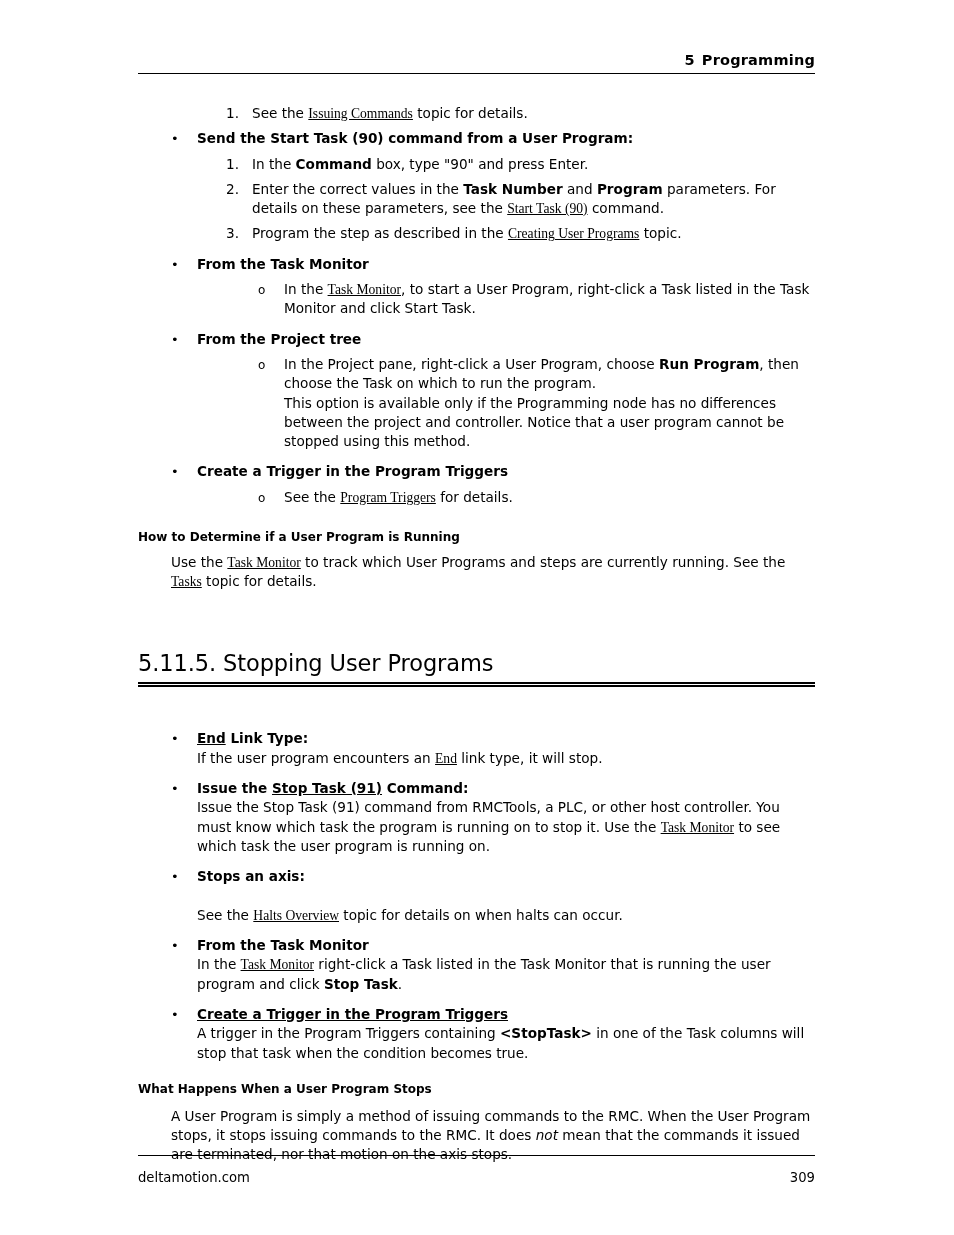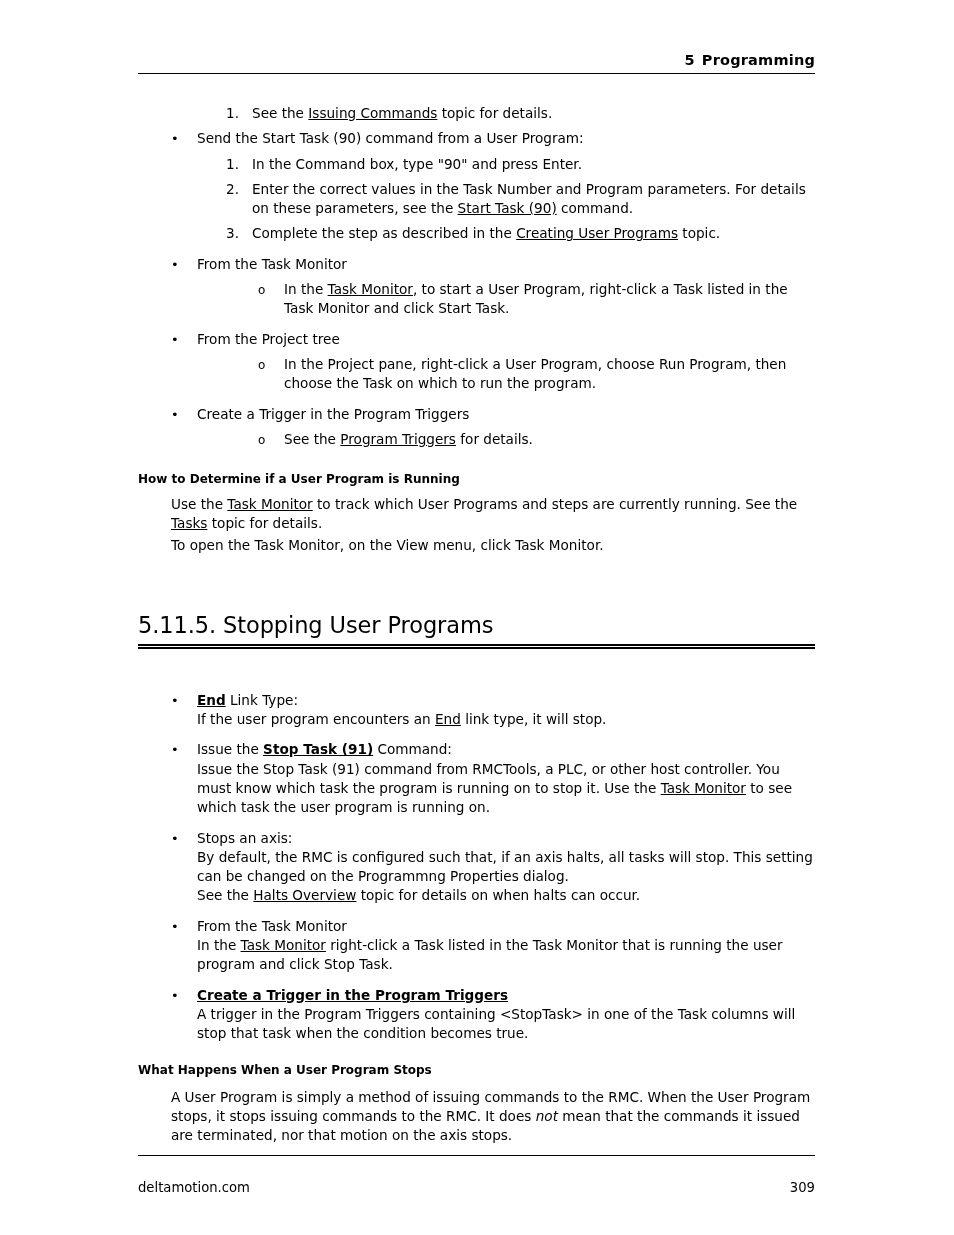--- a/index.html
+++ b/index.html
@@ -76,22 +76,22 @@
     width: 26px;
     font-size: 12px;
     line-height: 20px;
   }
   .body-text { flex: 1 1 auto; }
 
   .gap-sm { height: 6px; }
   .gap-md { height: 11px; }
   .gap-lg { height: 20px; }
 
-  b, .b { font-weight: normal; }
-  u, .u { text-decoration: underline; }
+  b, .b { font-weight: bold; }
+  u, .u { text-decoration: underline; font-family: Liberation Serif, serif; }
   i, .i { font-style: italic; }
   .bu { font-weight: bold; text-decoration: underline; }
 
   
   .subhead {
     font-size: 12px;
     font-weight: bold;
     margin-left: 0;
     line-height: 19px;
   }
@@ -123,21 +123,21 @@
     position: absolute;
     left: 138px;
     top: 1155px;
     width: 677px;
   }
   .footer-rule {
     border-bottom: 1.6px solid #000;
     width: 100%;
   }
   .footer-row {
-    margin-top: 24px;
+    margin-top: 14px;
     display: flex;
     justify-content: space-between;
     font-size: 13.2px;
     line-height: 16px;
   }
 </style>
 </head>
 <body>
 
 <div class="page">
@@ -174,21 +174,21 @@
 
     <div class="lvl-num">
       <span class="marker numbered">2.</span>
       <span class="body-text"><span>Enter the correct values in the </span><b>Task Number</b><span> and </span><b>Program</b><span> parameters. For details on these parameters, see the </span><u>Start Task (90)</u><span> command.</span></span>
     </div>
 
     <div class="gap-sm"></div>
 
     <div class="lvl-num">
       <span class="marker numbered">3.</span>
-      <span class="body-text"><span>Complete the step as described in the </span><u>Creating User Programs</u><span> topic.</span></span>
+      <span class="body-text"><span>Program the step as described in the </span><u>Creating User Programs</u><span> topic.</span></span>
     </div>
 
     <div class="gap-md"></div>
 
     <div class="lvl-bullet">
       <span class="marker dot">•</span>
       <span class="body-text b">From the Task Monitor</span>
     </div>
 
     <div class="gap-sm"></div>
@@ -202,21 +202,21 @@
 
     <div class="lvl-bullet">
       <span class="marker dot">•</span>
       <span class="body-text b">From the Project tree</span>
     </div>
 
     <div class="gap-sm"></div>
 
     <div class="lvl-circle">
       <span class="marker circ">o</span>
-      <span class="body-text"><span>In the Project pane, right-click a User Program, choose </span><b>Run Program</b><span>, then choose the Task on which to run the program.</span><br></span>
+      <span class="body-text"><span>In the Project pane, right-click a User Program, choose </span><b>Run Program</b><span>, then choose the Task on which to run the program.</span><br><span>This option is available only if the Programming node has no differences between the project and controller. Notice that a user program cannot be stopped using this method.</span></span>
     </div>
 
     <div class="gap-md"></div>
 
     <div class="lvl-bullet">
       <span class="marker dot">•</span>
       <span class="body-text b">Create a Trigger in the Program Triggers</span>
     </div>
 
     <div class="gap-sm"></div>
@@ -229,21 +229,20 @@
     <div class="gap-lg"></div>
 
     <div class="subhead">How to Determine if a User Program is Running</div>
 
     <div style="height:6px"></div>
 
     <div class="indent-para"><span>Use the </span><u>Task Monitor</u><span> to track which User Programs and steps are currently running. See the </span><u>Tasks</u><span> topic for details.</span></div>
 
     <div style="height:3px"></div>
 
-    <div class="indent-para"><span>To open the Task Monitor, on the </span><b>View</b><span> menu, click </span><b>Task Monitor</b><span>.</span></div>
 
     <div style="height:56px"></div>
 
     <div class="section-heading">5.11.5. Stopping User Programs</div>
     <div class="section-rule"></div>
 
     <div style="height:21px"></div>
 
 
     <div style="height:12px"></div>
@@ -260,21 +259,21 @@
 
     <div class="b-item">
       <span class="marker dot">•</span>
       <span class="body-text"><b>Issue the </b><span class="bu">Stop Task (91)</span><b> Command:</b><br><span>Issue the Stop Task (91) command from RMCTools, a PLC, or other host controller. You must know which task the program is running on to stop it. Use the </span><u>Task Monitor</u><span> to see which task the user program is running on.</span></span>
     </div>
 
     <div class="gap-md"></div>
 
     <div class="b-item">
       <span class="marker dot">•</span>
-      <span class="body-text"><b>Stops an axis:</b><br><span>By default, the RMC is configured such that, if an axis halts, all tasks will stop. This setting can be changed on the Programmng Properties dialog.</span><br><span>See the </span><u>Halts Overview</u><span> topic for details on when halts can occur.</span></span>
+      <span class="body-text"><b>Stops an axis:</b><br><br><span>See the </span><u>Halts Overview</u><span> topic for details on when halts can occur.</span></span>
     </div>
 
     <div class="gap-md"></div>
 
     <div class="b-item">
       <span class="marker dot">•</span>
       <span class="body-text"><b>From the Task Monitor</b><br><span>In the </span><u>Task Monitor</u><span> right-click a Task listed in the Task Monitor that is running the user program and click </span><b>Stop Task</b><span>.</span></span>
     </div>
 
     <div class="gap-md"></div>

